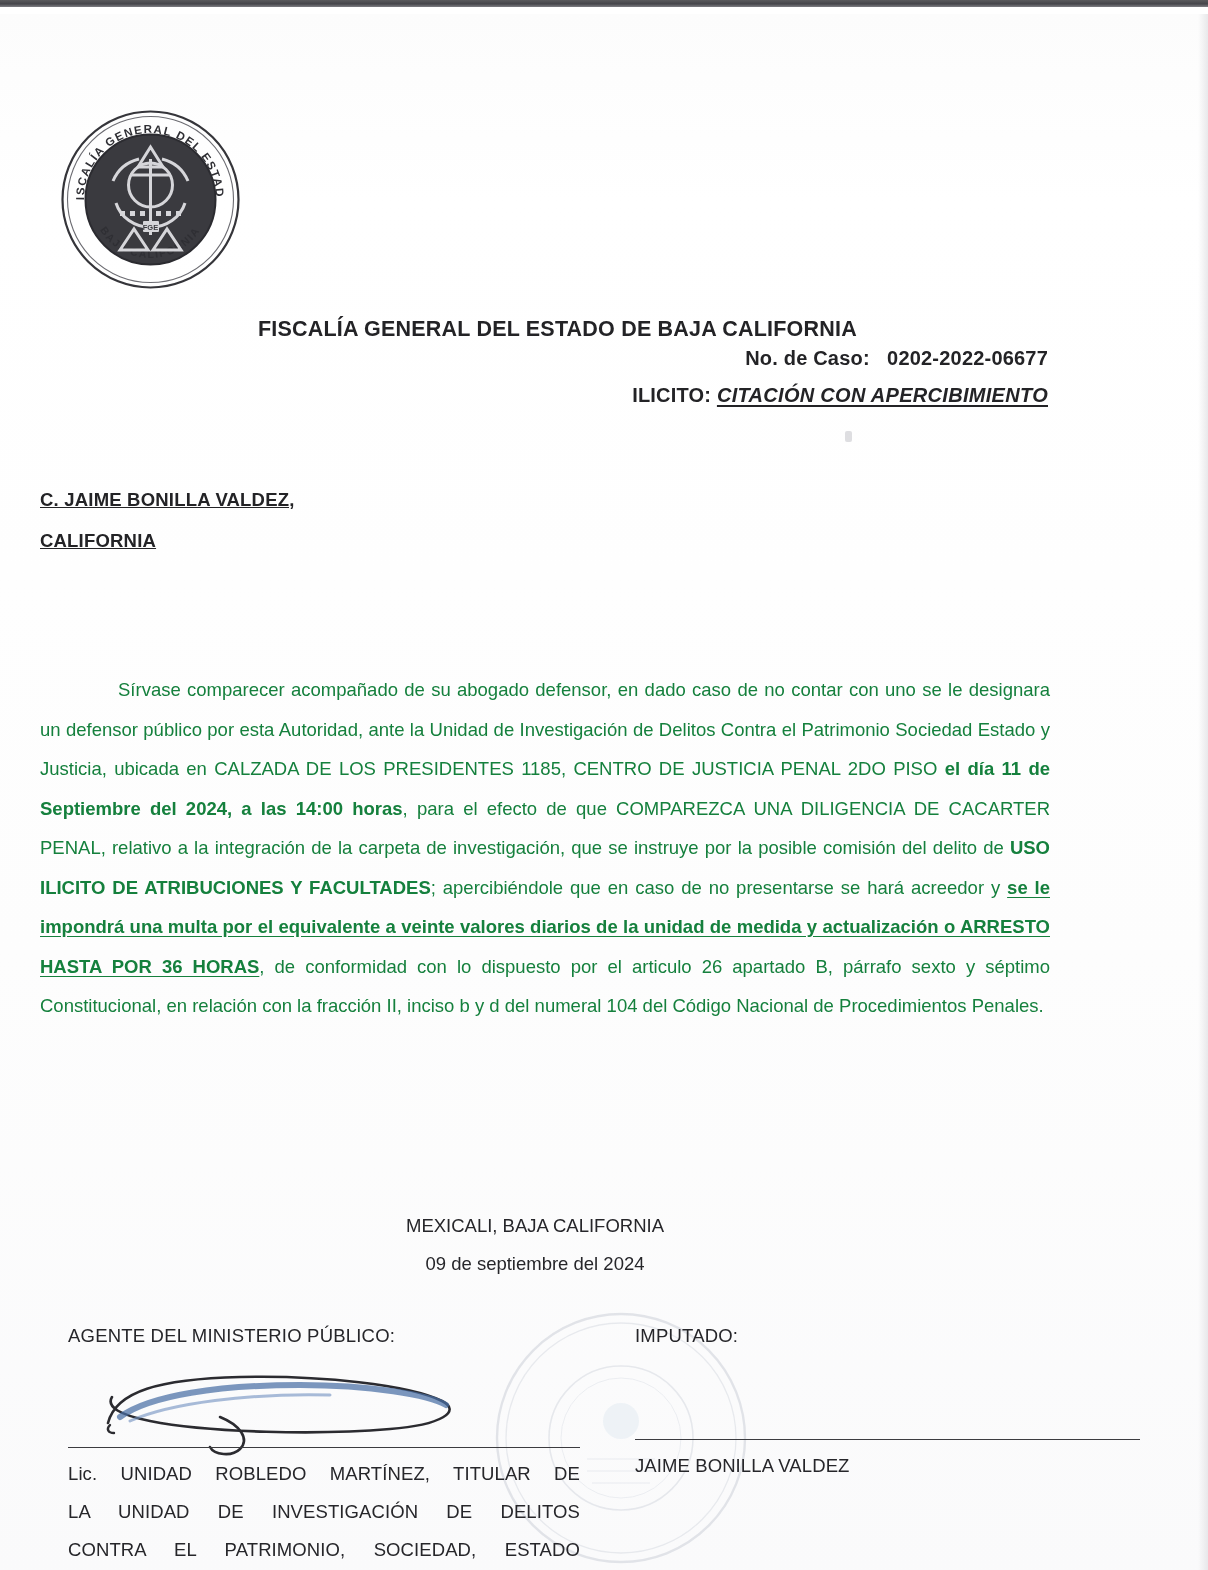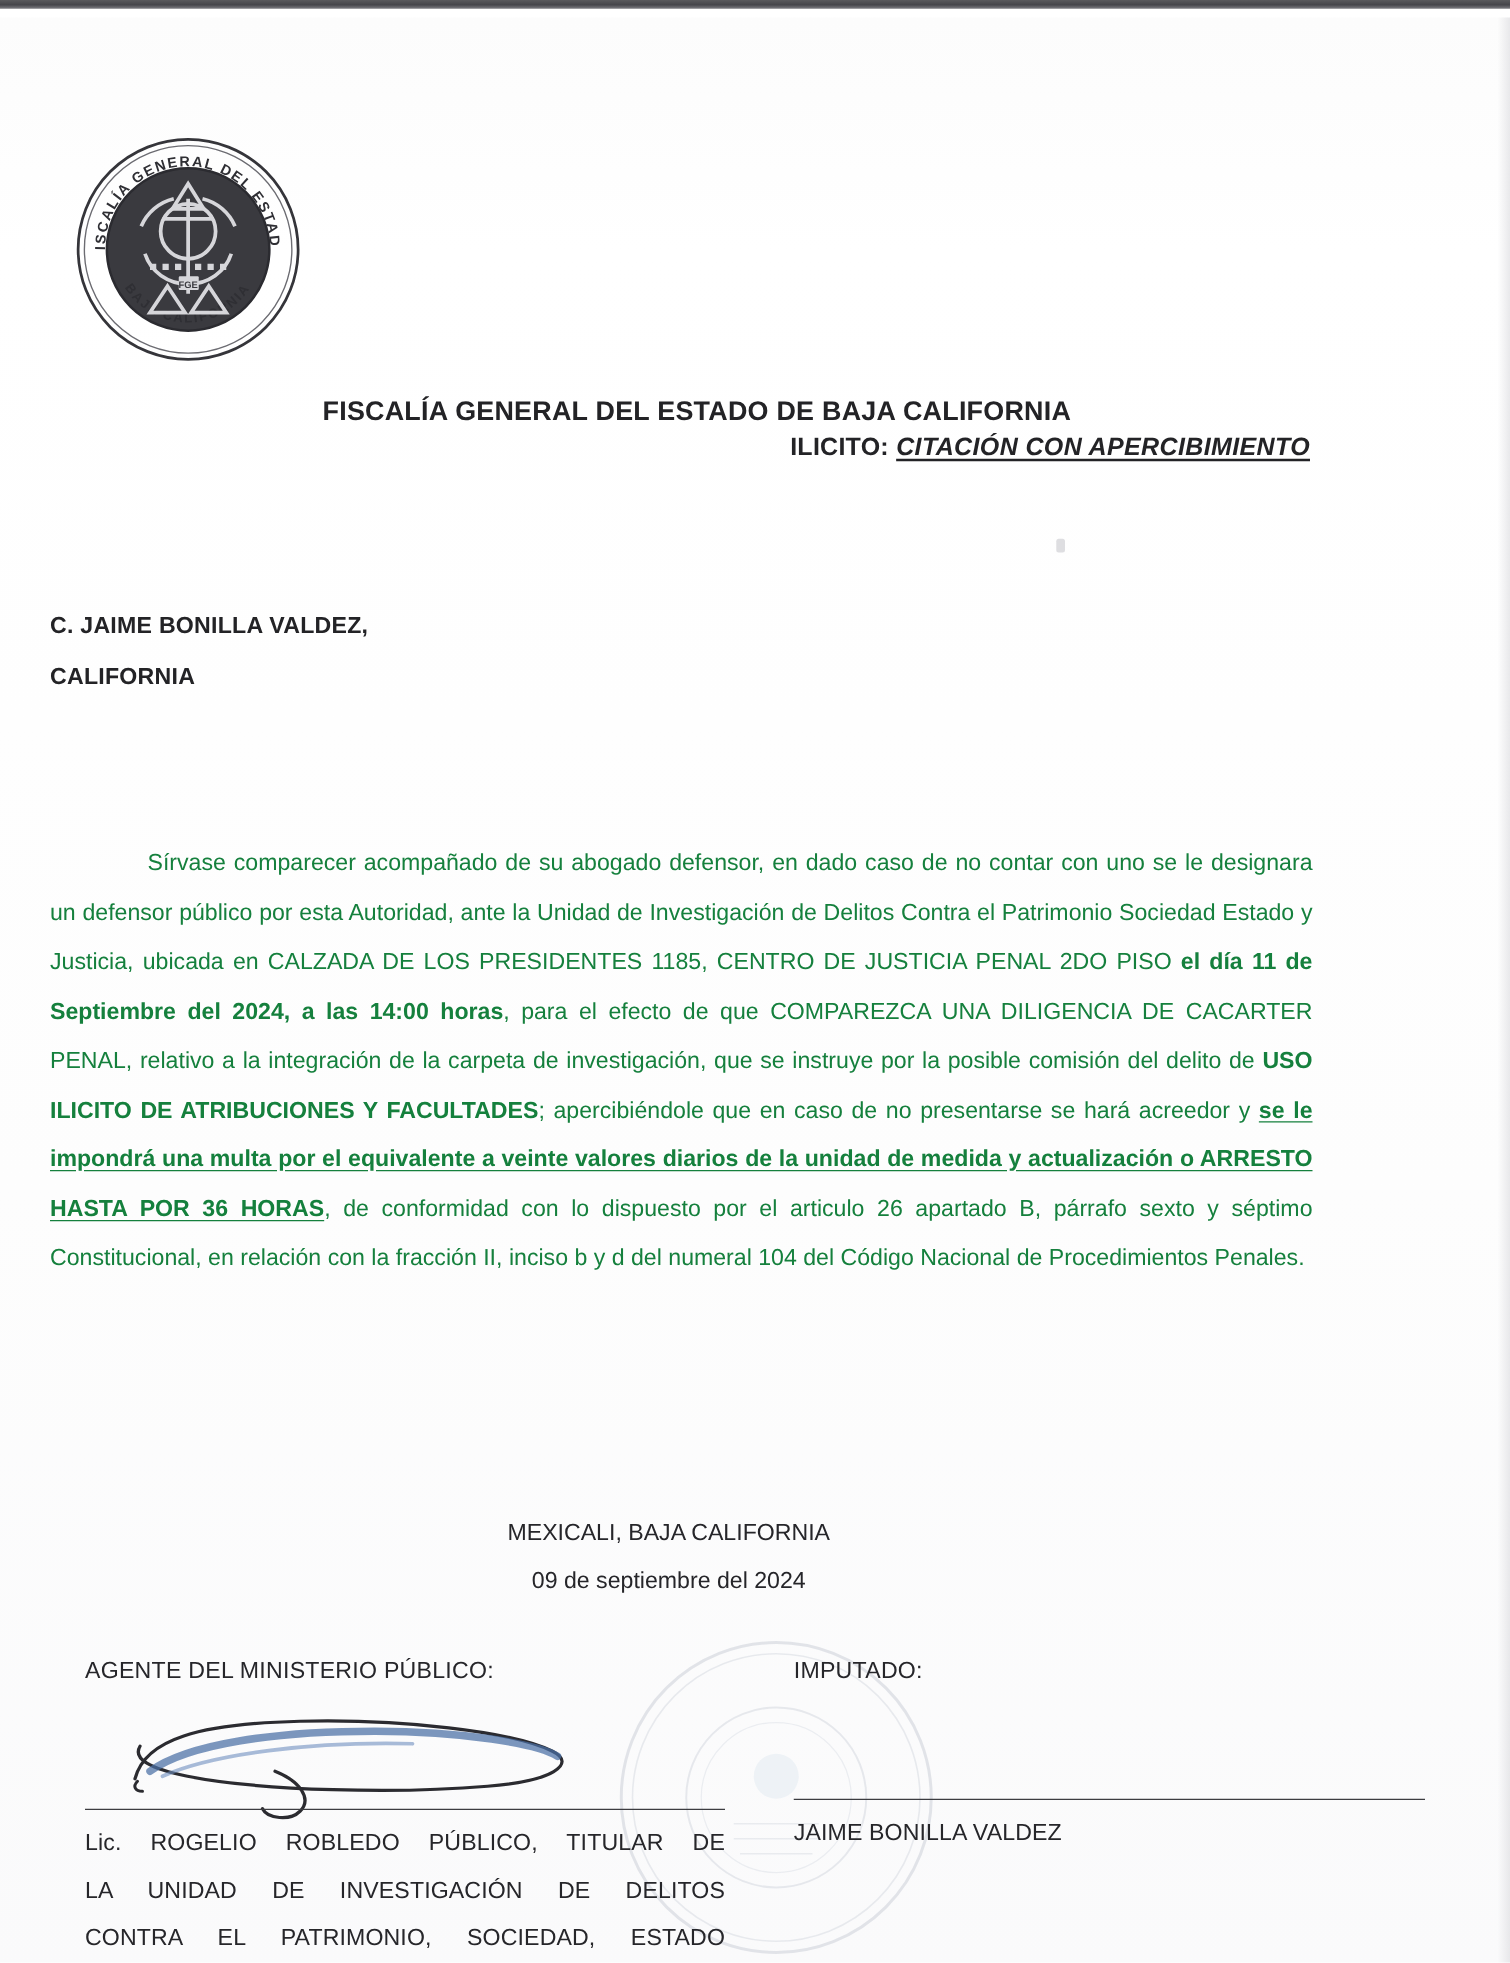--- a/index.html
+++ b/index.html
@@ -100,20 +100,21 @@
   #addressee {
     position: absolute;
     top: 472px;
     left: 40px;
     width: 1010px;
     font-size: 18.5px;
     font-weight: bold;
     line-height: 41px;
     color: #232326;
     letter-spacing: 0.2px;
+    text-decoration: underline;
   }
   #addressee .justified {
     text-align: justify;
     text-align-last: justify;
   }
 
   
   #body-text {
     position: absolute;
     top: 663px;
@@ -253,20 +254,25 @@
           <path d="M 95,143 L 109,122 L 123,143 Z"></path>
         </g>
       </svg>
     </div>
 
     <div id="org-title">FISCALÍA GENERAL DEL ESTADO DE BAJA CALIFORNIA</div>
   </div>
 
   <div id="case-meta">
     <div class="meta-line">
+      <span class="meta-label">No. de Caso:</span>
+      &nbsp;
+      <span class="meta-value">0202-2022-06677</span>
+    </div>
+    <div class="meta-line">
       <span class="meta-label">ILICITO:</span>
       <span id="asunto-value">CITACIÓN CON APERCIBIMIENTO</span>
     </div>
     <div id="speck"></div>
   </div>
 
   <div id="addressee">
     <div>C. JAIME BONILLA VALDEZ,</div>
     <div>CALIFORNIA</div>
   </div>
@@ -303,21 +309,21 @@
           <path d="M 18,72 C 26,40 70,28 150,26 C 230,24 320,34 352,50 C 372,60 352,74 300,78 C 230,84 120,82 60,70 C 30,64 16,56 22,46" fill="none" stroke="#2b2b30" stroke-width="2.6" stroke-linecap="round"></path>
           <path d="M 30,66 C 60,44 130,34 210,34 C 280,34 340,44 356,54" fill="none" stroke="#4a6fa5" stroke-width="6" stroke-linecap="round" opacity="0.72"></path>
           <path d="M 40,70 C 80,52 160,42 240,44" fill="none" stroke="#6f90c0" stroke-width="3" stroke-linecap="round" opacity="0.6"></path>
           <path d="M 130,66 C 150,74 160,88 150,98 C 142,106 124,104 120,96" fill="none" stroke="#2b2b30" stroke-width="2.6" stroke-linecap="round"></path>
           <path d="M 20,74 c -4,4 -2,8 4,8" fill="none" stroke="#2b2b30" stroke-width="2.4" stroke-linecap="round"></path>
         </svg>
       </div>
 
       <div class="sig-rule"></div>
       <div class="sig-name">
-        <div class="justified">Lic. ROGELIO ROBLEDO PÚBLICO, TITULAR DE</div>
+        <div class="justified">Lic. UNIDAD ROBLEDO MARTÍNEZ, TITULAR DE</div>
         <div class="justified">LA UNIDAD DE INVESTIGACIÓN DE DELITOS</div>
         <div class="justified">CONTRA EL PATRIMONIO, SOCIEDAD, ESTADO</div>
       </div>
     </div>
 
     <div id="sig-right" class="sig-col">
       <div class="sig-heading">IMPUTADO:</div>
       <div class="sig-rule"></div>
       <div class="sig-name">JAIME BONILLA VALDEZ</div>
     </div>

